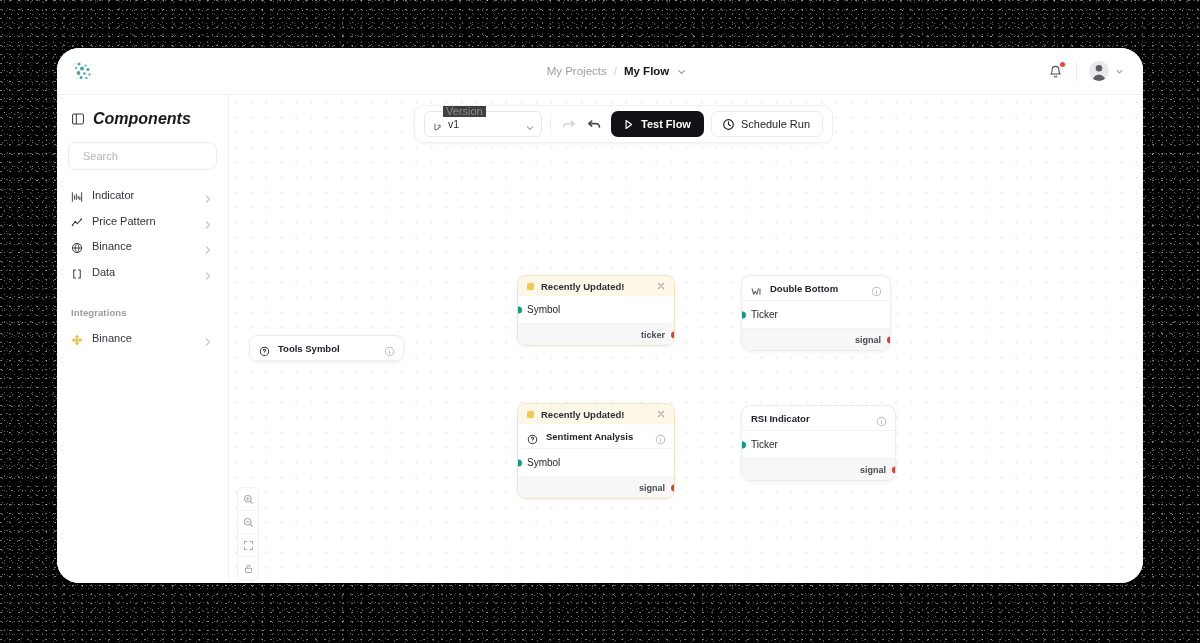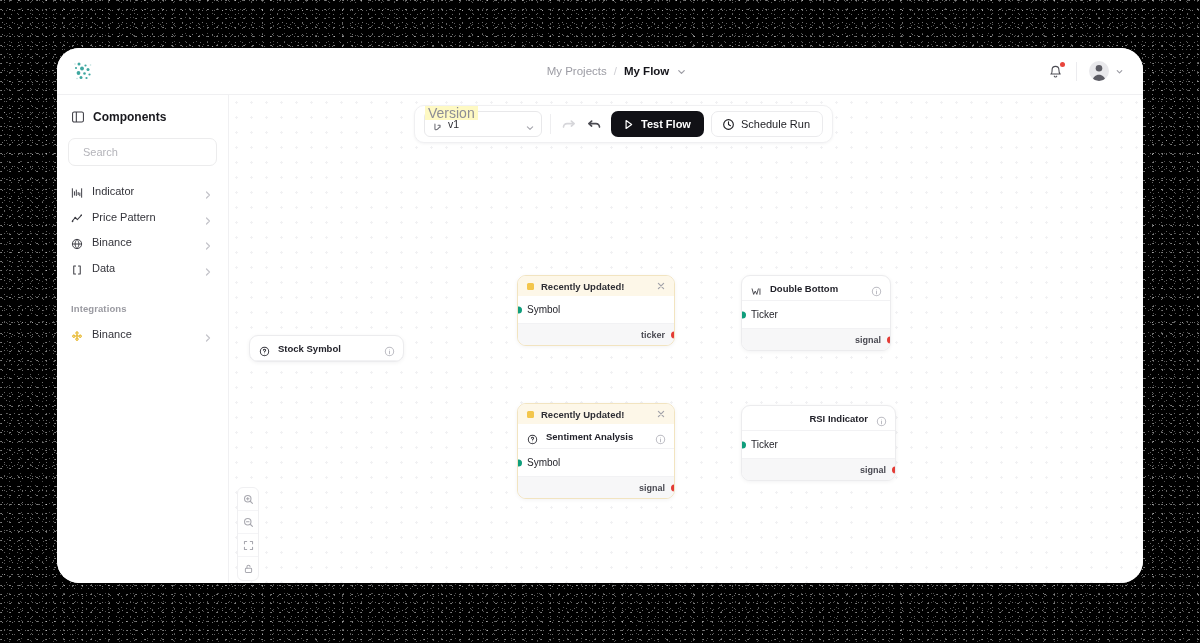--- a/index.html
+++ b/index.html
@@ -111,21 +111,21 @@
     background: #fff;
     border-top: 1px solid #f0f0f2;
     border-right: 1px solid #f0f0f2;
     padding: 12px 11px 0 11px;
   }
   .panel-head {
     display: flex; align-items: center; gap: 8px;
     padding: 3px 4px 0 3px;
     margin-bottom: 14px;
   }
-  .panel-head .t { font-size: 12px; font-weight: bold; color: #18181d; }
+  .panel-head .t { font-size: 16px; font-weight: bold; color: #18181d; font-style: italic; }
   .icon-16 { width: 14px; height: 14px; color: #3d3d44; display: block; }
 
   .search-box {
     display: flex; align-items: center; gap: 7px;
     height: 28px;
     border: 1px solid #ececed;
     border-radius: 7px;
     padding: 0 7px;
     margin-bottom: 14px;
   }
@@ -195,23 +195,23 @@
     border-radius: 6px;
     height: 26px;
     width: 118px;
     display: flex;
     align-items: center;
     padding: 0 6px 0 7px;
     gap: 5px;
   }
   .version-legend {
     position: absolute;
-    top: -6px; left: 0;
-    background: #fef9c3;
-    font-size: 14px;
+    top: -6px; left: 18px;
+    background: #404040;
+    font-size: 11px;
     color: #8d8d95;
     padding: 0 3px;
     line-height: 1;
   }
   .version-val { font-size: 10.5px; color: #2c2c33; }
   .version-chev { margin-left: auto; width: 10px; height: 10px; color: #a8a8af; }
 
   .tb-divider { width: 1px; height: 20px; background: #eeeef0; margin: 0 1px; }
   .tb-iconbtn {
     width: 19px; height: 19px;
@@ -594,21 +594,21 @@
 
       <div class="node" style="left:20px; top:240px; width:155px;">
         <div class="node-title">
           <span class="node-ico">
             <svg viewBox="0 0 12 12" fill="none" stroke="currentColor" stroke-width="1.1" stroke-linecap="round" stroke-linejoin="round">
               <circle cx="6" cy="6" r="4.6"></circle>
               <path d="M4.8 4.6a1.2 1.2 0 012.4.2c0 .8-1.2 1-1.2 1.8"></path>
               <circle cx="6" cy="8.6" r=".42" fill="currentColor" stroke="none"></circle>
             </svg>
           </span>
-          <span class="tt">Stock Symbol</span>
+          <span class="tt">Tools Symbol</span>
           <span class="node-info">
             <svg viewBox="0 0 12 12" fill="none" stroke="currentColor" stroke-width="1.1" stroke-linecap="round">
               <circle cx="6" cy="6" r="4.6"></circle>
                 <path d="M6 5.4v3"></path>
                 <circle cx="6" cy="3.7" r=".45" fill="currentColor" stroke="none"></circle>
             </svg>
           </span>
         </div>
       </div>
 
@@ -689,21 +689,21 @@
         <div class="node-row">
           <span class="port in"></span>
           <span>Ticker</span>
         </div>
         <div class="node-foot">
           <span>signal</span>
           <span class="port out"></span>
         </div>
       </div>
 
-      <div class="node" style="left:512px; top:310px; width:155px;text-align:right;">
+      <div class="node" style="left:512px; top:310px; width:155px;">
         <div class="node-title">
           <span class="tt">RSI Indicator</span>
           <span class="node-info">
             <svg viewBox="0 0 12 12" fill="none" stroke="currentColor" stroke-width="1.1" stroke-linecap="round">
               <circle cx="6" cy="6" r="4.6"></circle>
                 <path d="M6 5.4v3"></path>
                 <circle cx="6" cy="3.7" r=".45" fill="currentColor" stroke="none"></circle>
             </svg>
           </span>
         </div>

